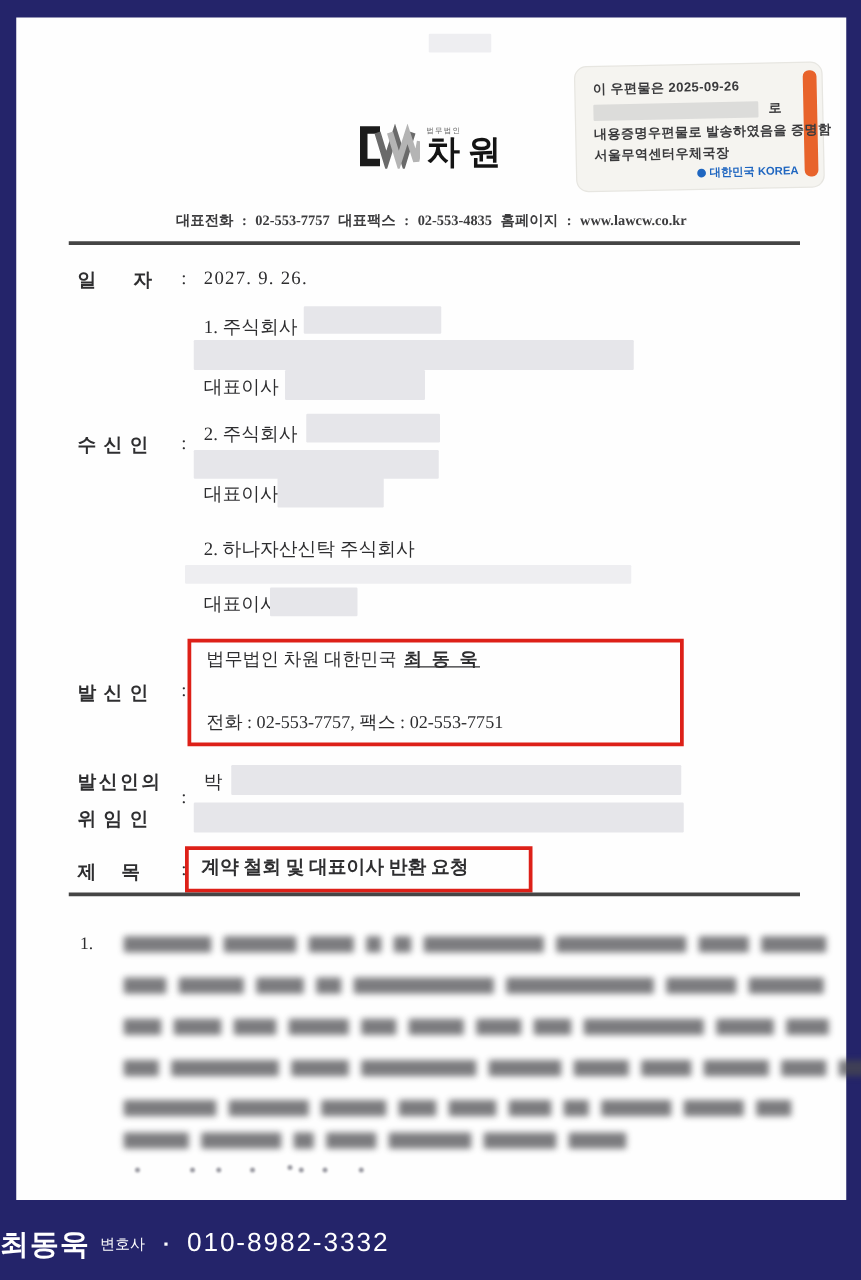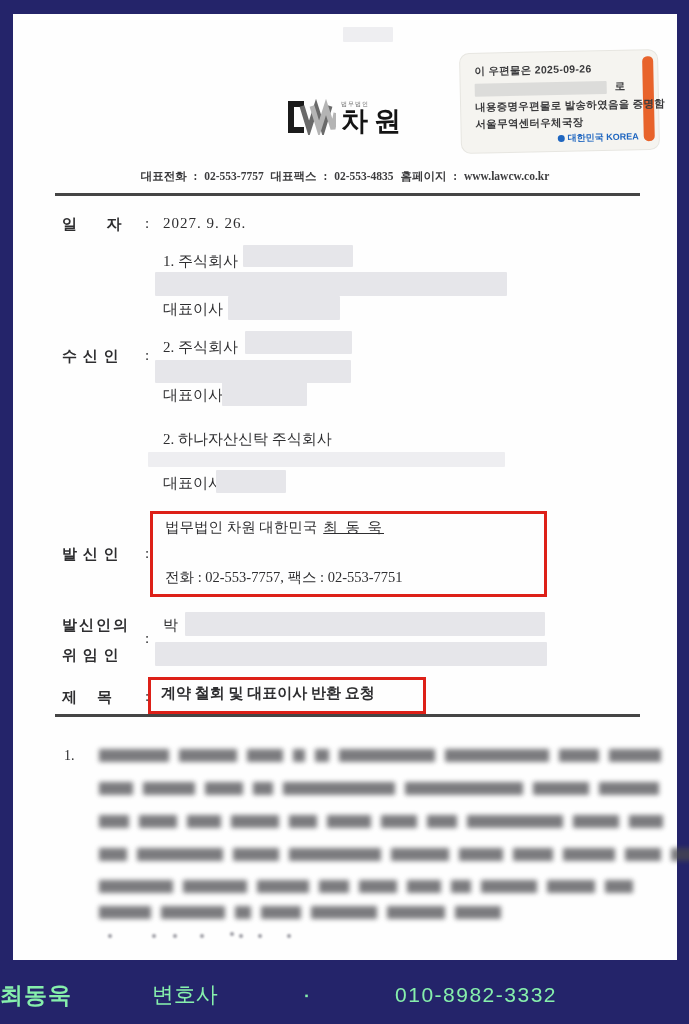--- a/index.html
+++ b/index.html
@@ -22,30 +22,30 @@
   
   .stamp { position:absolute; left:448px; top:38px; width:197px; height:99px; background:#f5f4f0;
            border-radius:9px; transform:rotate(-1.2deg); box-shadow:0 0 0 1px #e7e6e1; }
   .stamp .txt { position:absolute; font-size:10.5px; font-weight:700; color:#3a3a3c; white-space:nowrap; letter-spacing:0.3px; }
   .stamp-bar { position:absolute; right:4px; top:6px; width:11px; height:85px; background:#e8632b; border-radius:5px; }
   .stamp-brand { position:absolute; left:96px; top:80px; font-size:9px; font-weight:700; color:#1f66c0; white-space:nowrap; }
   .stamp-brand .dot { display:inline-block; width:7px; height:7px; border-radius:50%; background:#1f66c0; margin-right:3px; vertical-align:-1px; }
   
   .sender-line { position:absolute; left:12px; white-space:nowrap; font-family:"Liberation Serif","DejaVu Serif",serif;
                  font-size:14.5px; color:#2e2e30; }
-  .sender-name { font-weight:400; text-decoration:underline; letter-spacing:2px; margin-left:6px; }
+  .sender-name { font-weight:700; text-decoration:underline; letter-spacing:2px; margin-left:6px; }
   
   .blurline { position:absolute; left:86px; height:15px; display:flex; filter:blur(2.6px); opacity:.72; }
   .blurline i { display:block; height:13px; background:#4a4a4e; margin-right:10px; border-radius:1px; }
   .dotrow span { position:absolute; width:4px; height:4px; border-radius:50%; background:#9a9aa2; filter:blur(0.8px); }
   
-  .footer { position:absolute; left:0; top:966px; width:557px; height:58px; color:#86efac;
-            display:flex; align-items:center; justify-content:space-between; }
+  .footer { position:absolute; left:0; top:966px; width:557px; height:58px; color:#ffffff;
+            display:flex; align-items:center; justify-content:flex-start; }
   .f-name { font-size:23px; font-weight:800; letter-spacing:1px; }
-  .f-title { font-size:22px; font-weight:400; margin-left:8px; }
+  .f-title { font-size:12px; font-weight:400; margin-left:8px; }
   .f-sep { font-size:10px; margin:0 15px; }
   .f-phone { font-size:21px; font-weight:500; letter-spacing:1.5px; }
 </style>
 </head>
 <body>
 
 <div class="canvas">
   <div class="page">
 
     <div class="redact light" style="left:330px; top:13px; width:50px; height:15px;"></div>

